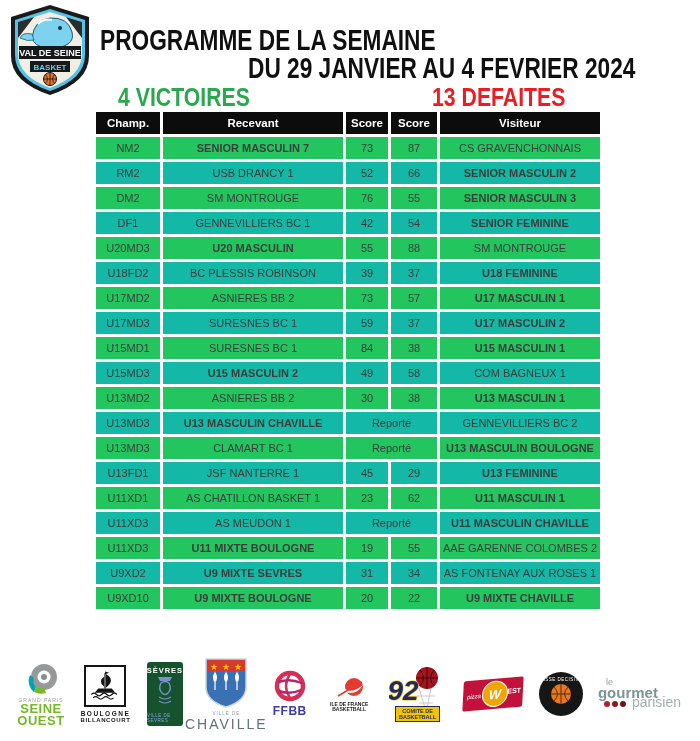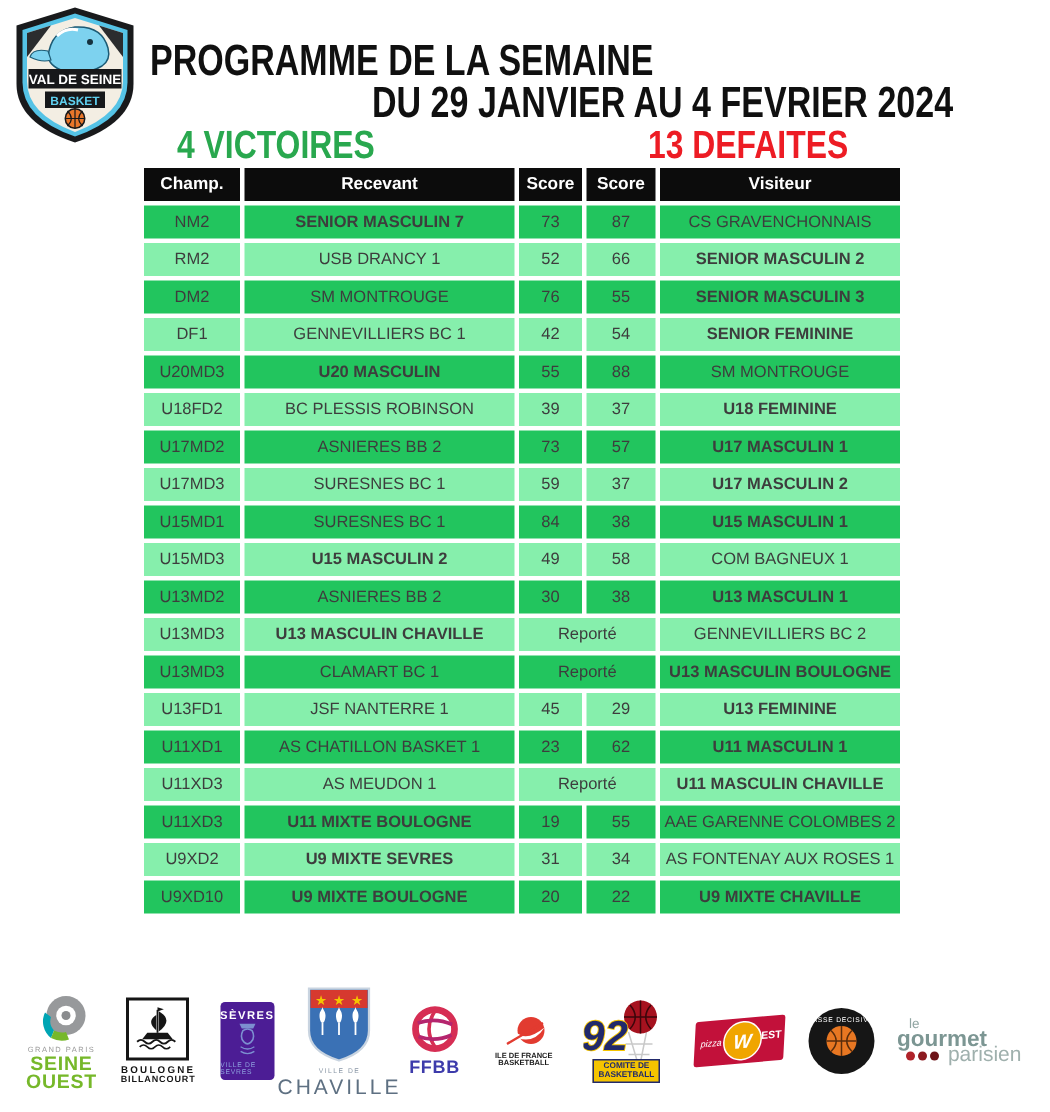--- a/index.html
+++ b/index.html
@@ -20,39 +20,39 @@
   .stat-loss { left:432px; }
 
   
   table.results { position:absolute; left:93px; top:109px; width:510px;
     border-collapse:separate; border-spacing:3px; table-layout:fixed; }
   table.results th { background:#0c0c0c; color:#ffffff; font-size:11.5px; font-weight:bold;
     height:22px; text-align:center; padding:0 2px; }
   table.results td { height:22px; text-align:center; font-size:11px; color:#3d3d3d;
     padding:0 2px; overflow:hidden; white-space:nowrap; }
   tr.shade td { background:#22c55e; }
-  tr.plain td { background:#86efac; }
+  tr.plain td { background:#14b8a6; }
   td.red   { color:#ed1c24; font-weight:bold; }
   td.green { color:#00a651; font-weight:bold;margin-top:47px; }
   td.bold  { color:#141414; font-weight:bold; }
 
   
   .sponsors { position:absolute; left:16px; right:12px; top:650px; height:88px;
     display:flex; align-items:center; justify-content:space-between; }
   .sponsor { display:flex; flex-direction:column; align-items:center; justify-content:center; }
 
   .gpso-small { font-size:5px; color:#9a9a9a; letter-spacing:1px; margin-top:1px; }
   .gpso-big { font-size:13px; line-height:12px; font-weight:bold; color:#76b82a; letter-spacing:0.5px; }
 
   .bb-frame { width:42px; height:42px; border:2.5px solid #151515; box-sizing:border-box;
     display:flex; align-items:center; justify-content:center; background:#fff; }
   .bb-line1 { font-size:6.5px; font-weight:bold; color:#151515; letter-spacing:1.5px; margin-top:3px; }
   .bb-line2 { font-size:6px; font-weight:bold; color:#151515; letter-spacing:0.6px; }
 
-  .sevres-crest { width:36px; height:52px; background:#4c1d95; border-radius:3px;
+  .sevres-crest { width:36px; height:64px; background:#14532d; border-radius:3px;
     display:flex; flex-direction:column; align-items:center; }
   .sevres-name { color:#ffffff; font-size:7.5px; font-weight:bold; letter-spacing:1px; margin-top:4px; }
   .sevres-foot { color:#8ea0de; font-size:4.5px; margin-top:auto; margin-bottom:3px; letter-spacing:0.5px; }
 
   .chaville-small { font-size:4.5px; color:#8a97a6; letter-spacing:1px; margin-top:2px; }
   .chaville-name { font-size:14px; color:#5e7082; letter-spacing:2px; }
 
   .ffbb-name { font-size:12px; font-weight:bold; color:#3d3bab; letter-spacing:0.5px; margin-top:0px; }
 
   .idf-text { font-size:5px; font-weight:bold; color:#1a1a1a; line-height:5.5px; text-align:center; }

